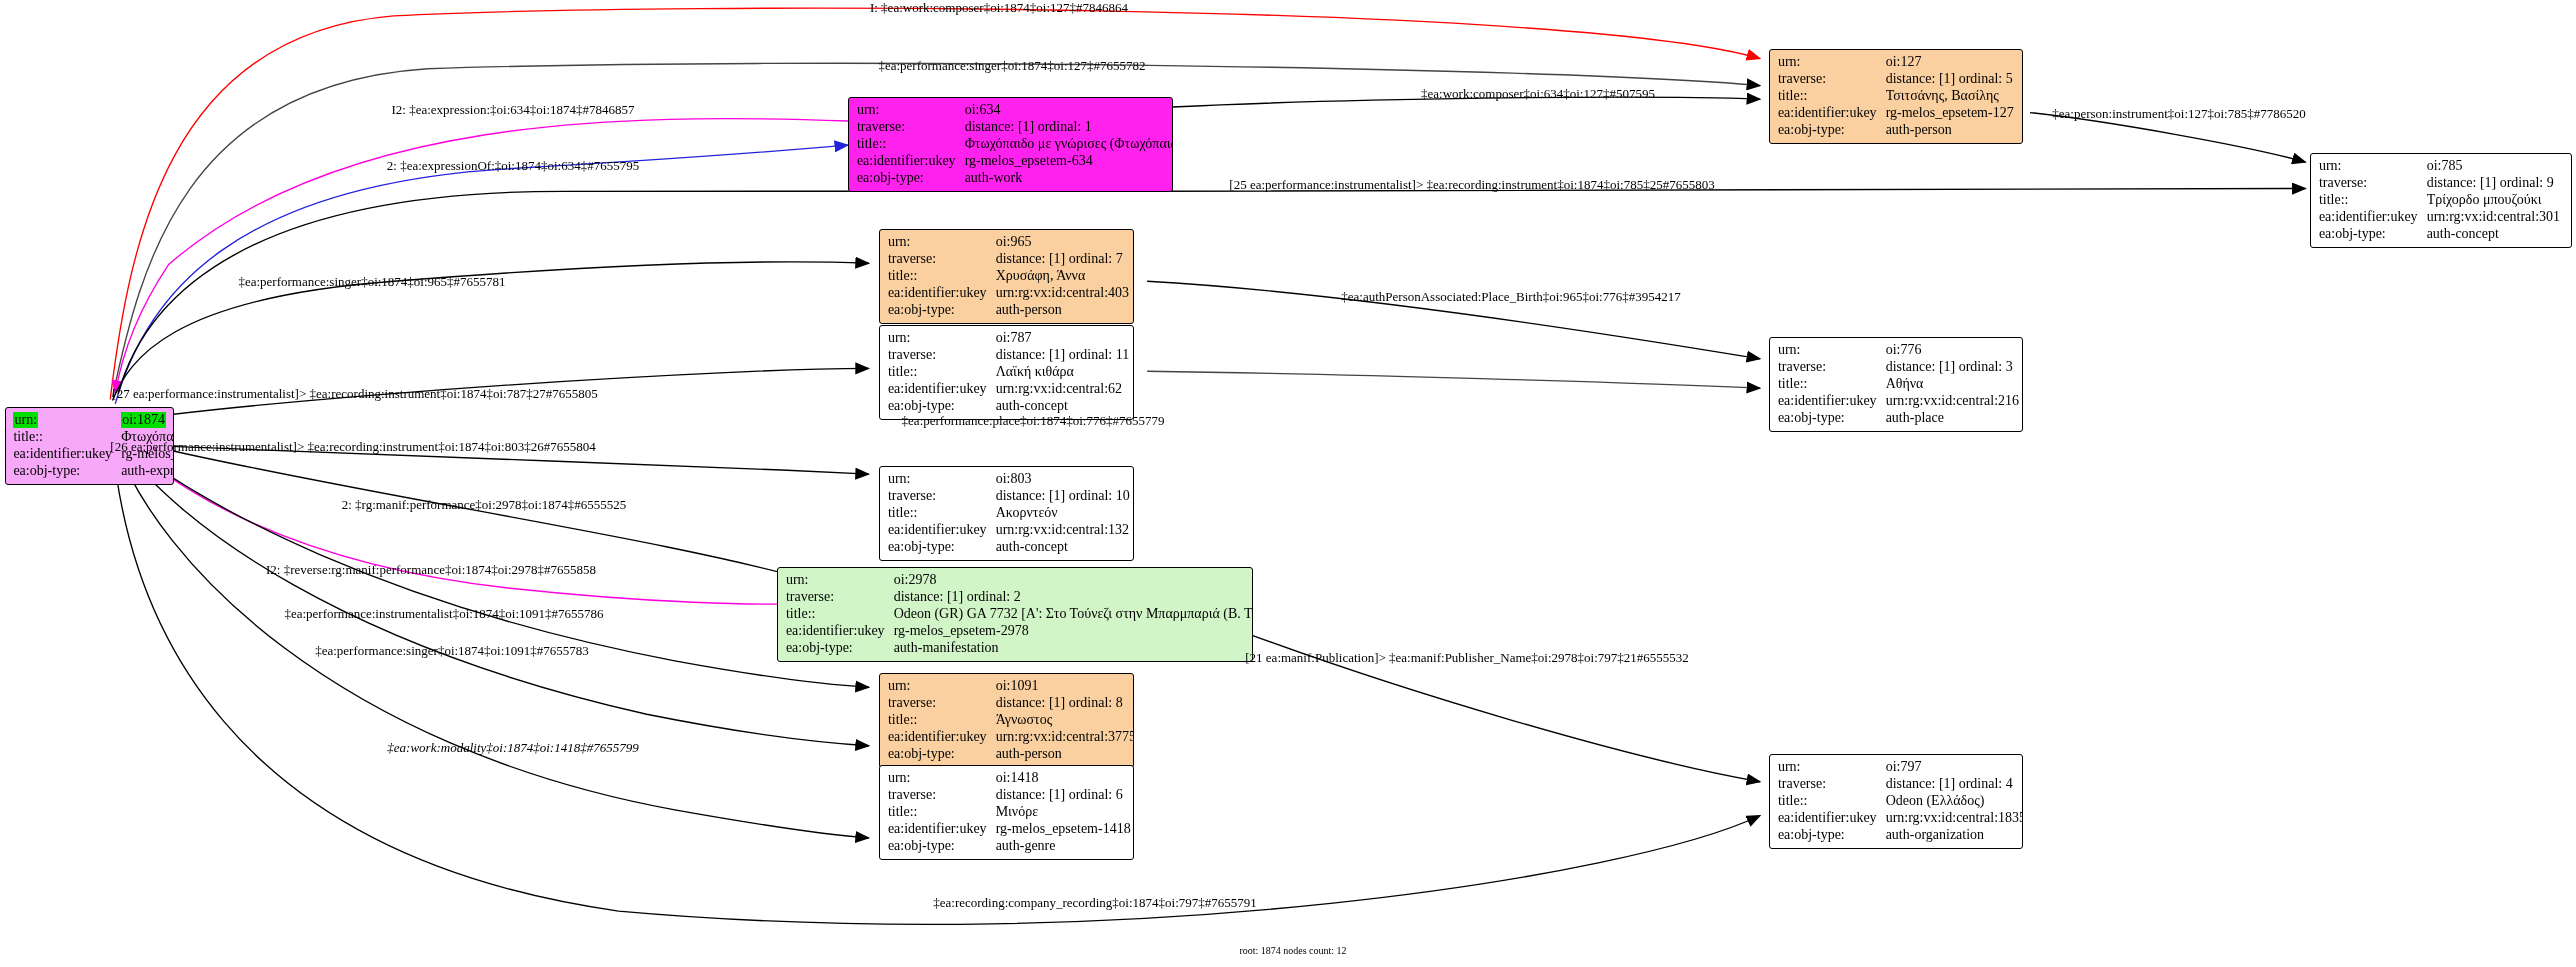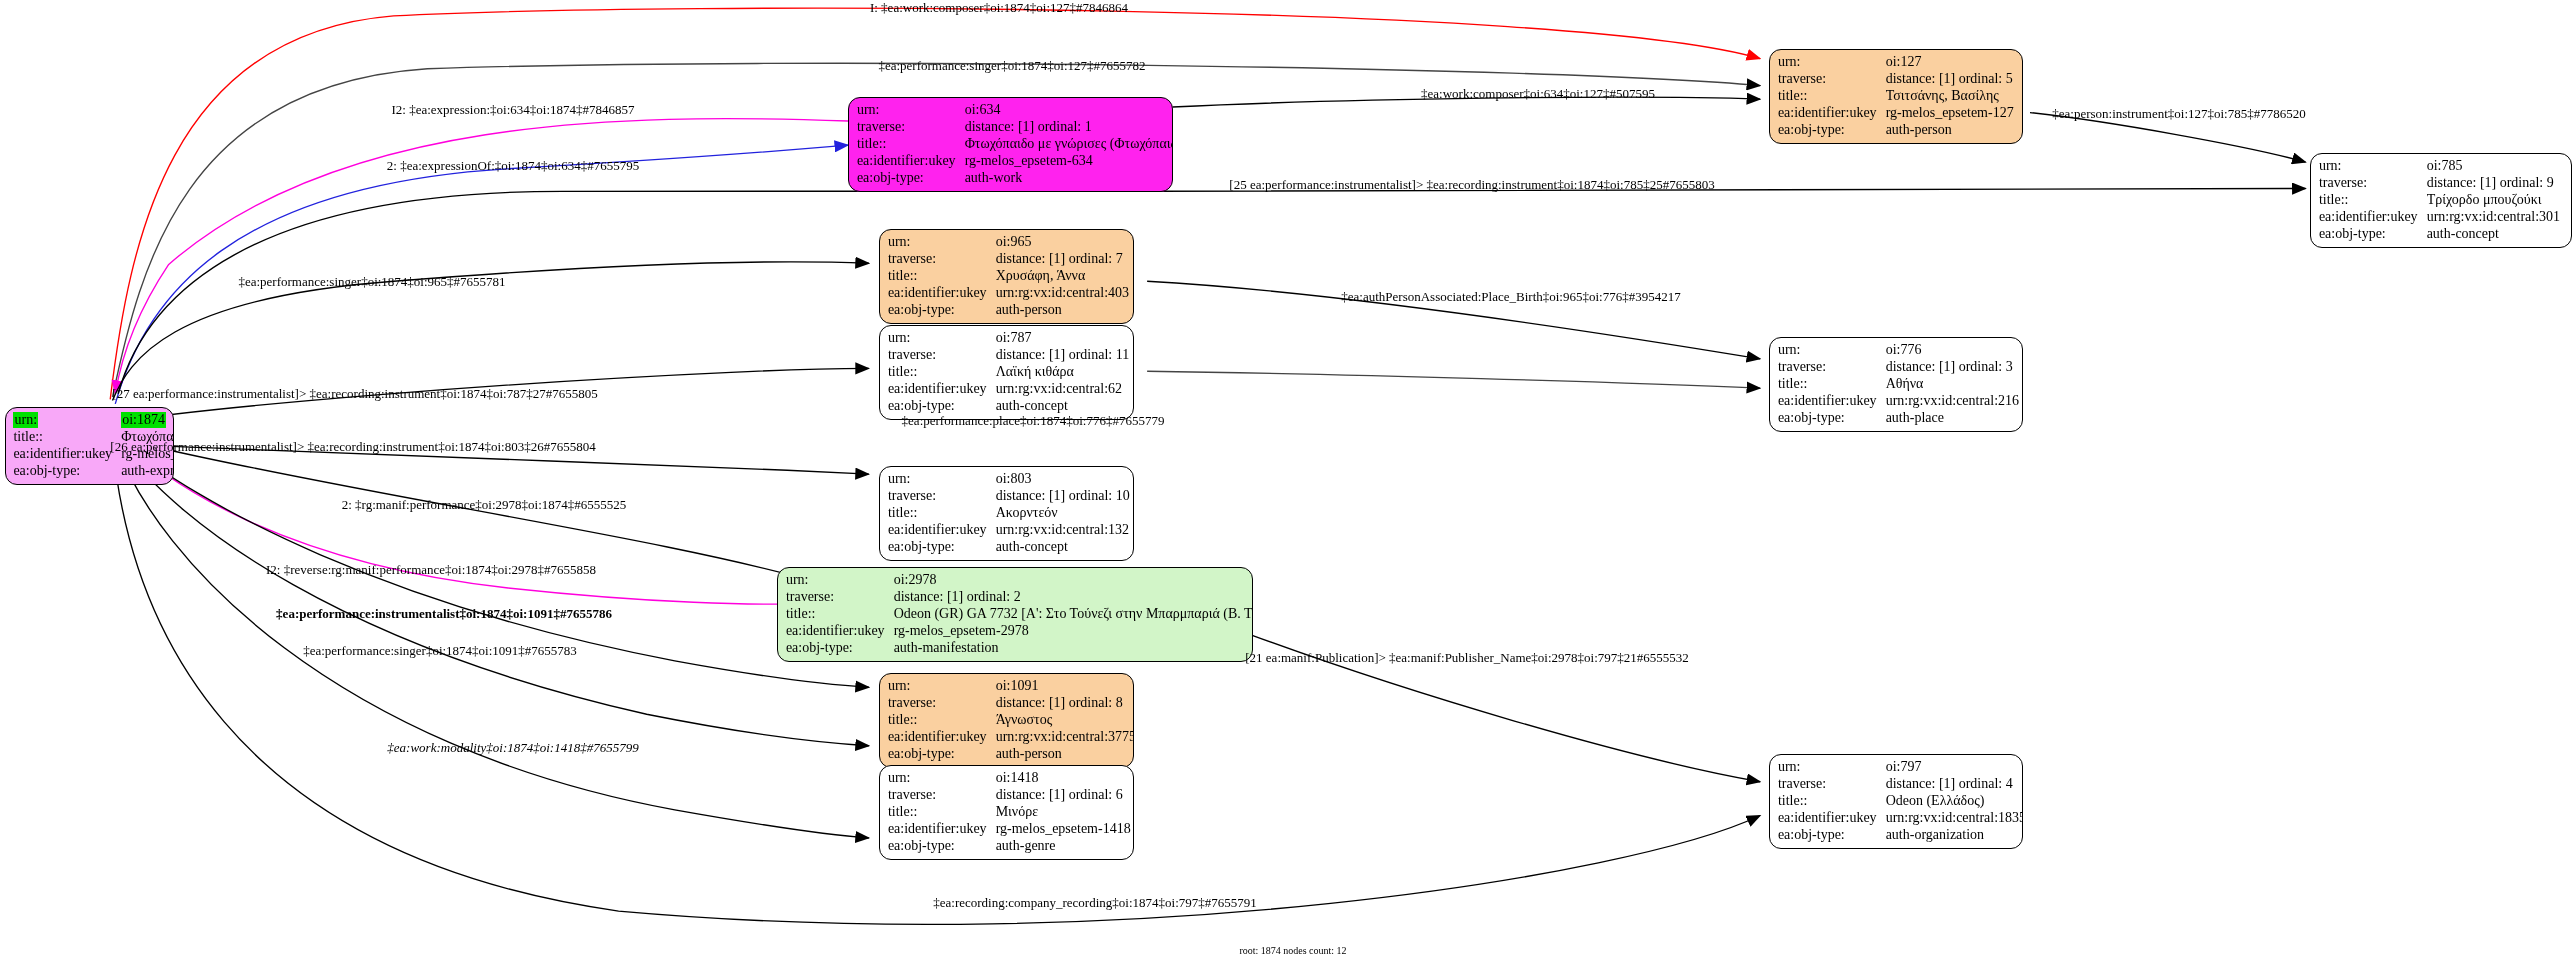--- a/index.html
+++ b/index.html
@@ -20,21 +20,21 @@
     position: absolute;
     left: 0; top: 0;
     width: 2576px;
     height: 968px;
     pointer-events: none;
   }
   .node {
     position: absolute;
     box-sizing: border-box;
     border: 1.1px solid #000000;
-    border-radius: 12px;
+    border-radius: 3px;
     background: #ffffff;
     padding: 3.9px 6.7px 3.9px 7.9px;
     font-size: 14px;
     line-height: 1.18;
     color: #000000;
     white-space: nowrap;
     overflow: hidden;
   }
   .node table {
     border-collapse: collapse;
@@ -467,22 +467,22 @@
   <div class="elabel" style="left:1514px; top:94px;margin-left:24px;">‡ea:work:composer‡oi:634‡oi:127‡#507595</div>
   <div class="elabel" style="left:2179px; top:114px;">‡ea:person:instrument‡oi:127‡oi:785‡#7786520</div>
   <div class="elabel" style="left:1472px; top:185px;">[25 ea:performance:instrumentalist]&gt; ‡ea:recording:instrument‡oi:1874‡oi:785‡25#7655803</div>
   <div class="elabel" style="left:372px; top:282px;">‡ea:performance:singer‡oi:1874‡oi:965‡#7655781</div>
   <div class="elabel" style="left:1511px; top:297px;">‡ea:authPersonAssociated:Place_Birth‡oi:965‡oi:776‡#3954217</div>
   <div class="elabel" style="left:355px; top:394px;">[27 ea:performance:instrumentalist]&gt; ‡ea:recording:instrument‡oi:1874‡oi:787‡27#7655805</div>
   <div class="elabel" style="left:1033px; top:421px;">‡ea:performance:place‡oi:1874‡oi:776‡#7655779</div>
   <div class="elabel" style="left:353px; top:447px;">[26 ea:performance:instrumentalist]&gt; ‡ea:recording:instrument‡oi:1874‡oi:803‡26#7655804</div>
   <div class="elabel" style="left:484px; top:505px;">2: ‡rg:manif:performance‡oi:2978‡oi:1874‡#6555525</div>
   <div class="elabel" style="left:431px; top:570px;">I2: ‡reverse:rg:manif:performance‡oi:1874‡oi:2978‡#7655858</div>
-  <div class="elabel" style="left:444px; top:614px;font-weight:bold;">‡ea:performance:instrumentalist‡oi:1874‡oi:1091‡#7655786</div>
-  <div class="elabel" style="left:440px; top:651px;text-align:right;">‡ea:performance:singer‡oi:1874‡oi:1091‡#7655783</div>
+  <div class="elabel" style="left:444px; top:614px;">‡ea:performance:instrumentalist‡oi:1874‡oi:1091‡#7655786</div>
+  <div class="elabel" style="left:452px; top:651px;text-align:right;">‡ea:performance:singer‡oi:1874‡oi:1091‡#7655783</div>
   <div class="elabel" style="left:1467px; top:658px;">[21 ea:manif:Publication]&gt; ‡ea:manif:Publisher_Name‡oi:2978‡oi:797‡21#6555532</div>
   <div class="elabel" style="left:513px; top:748px;font-style:italic;">‡ea:work:modality‡oi:1874‡oi:1418‡#7655799</div>
   <div class="elabel" style="left:1095px; top:903px;">‡ea:recording:company_recording‡oi:1874‡oi:797‡#7655791</div>
 
   <div class="footer-label" style="left:1293px; top:950px;">root: 1874 nodes count: 12</div>
 
 </div>
 
 
 </body></html>

